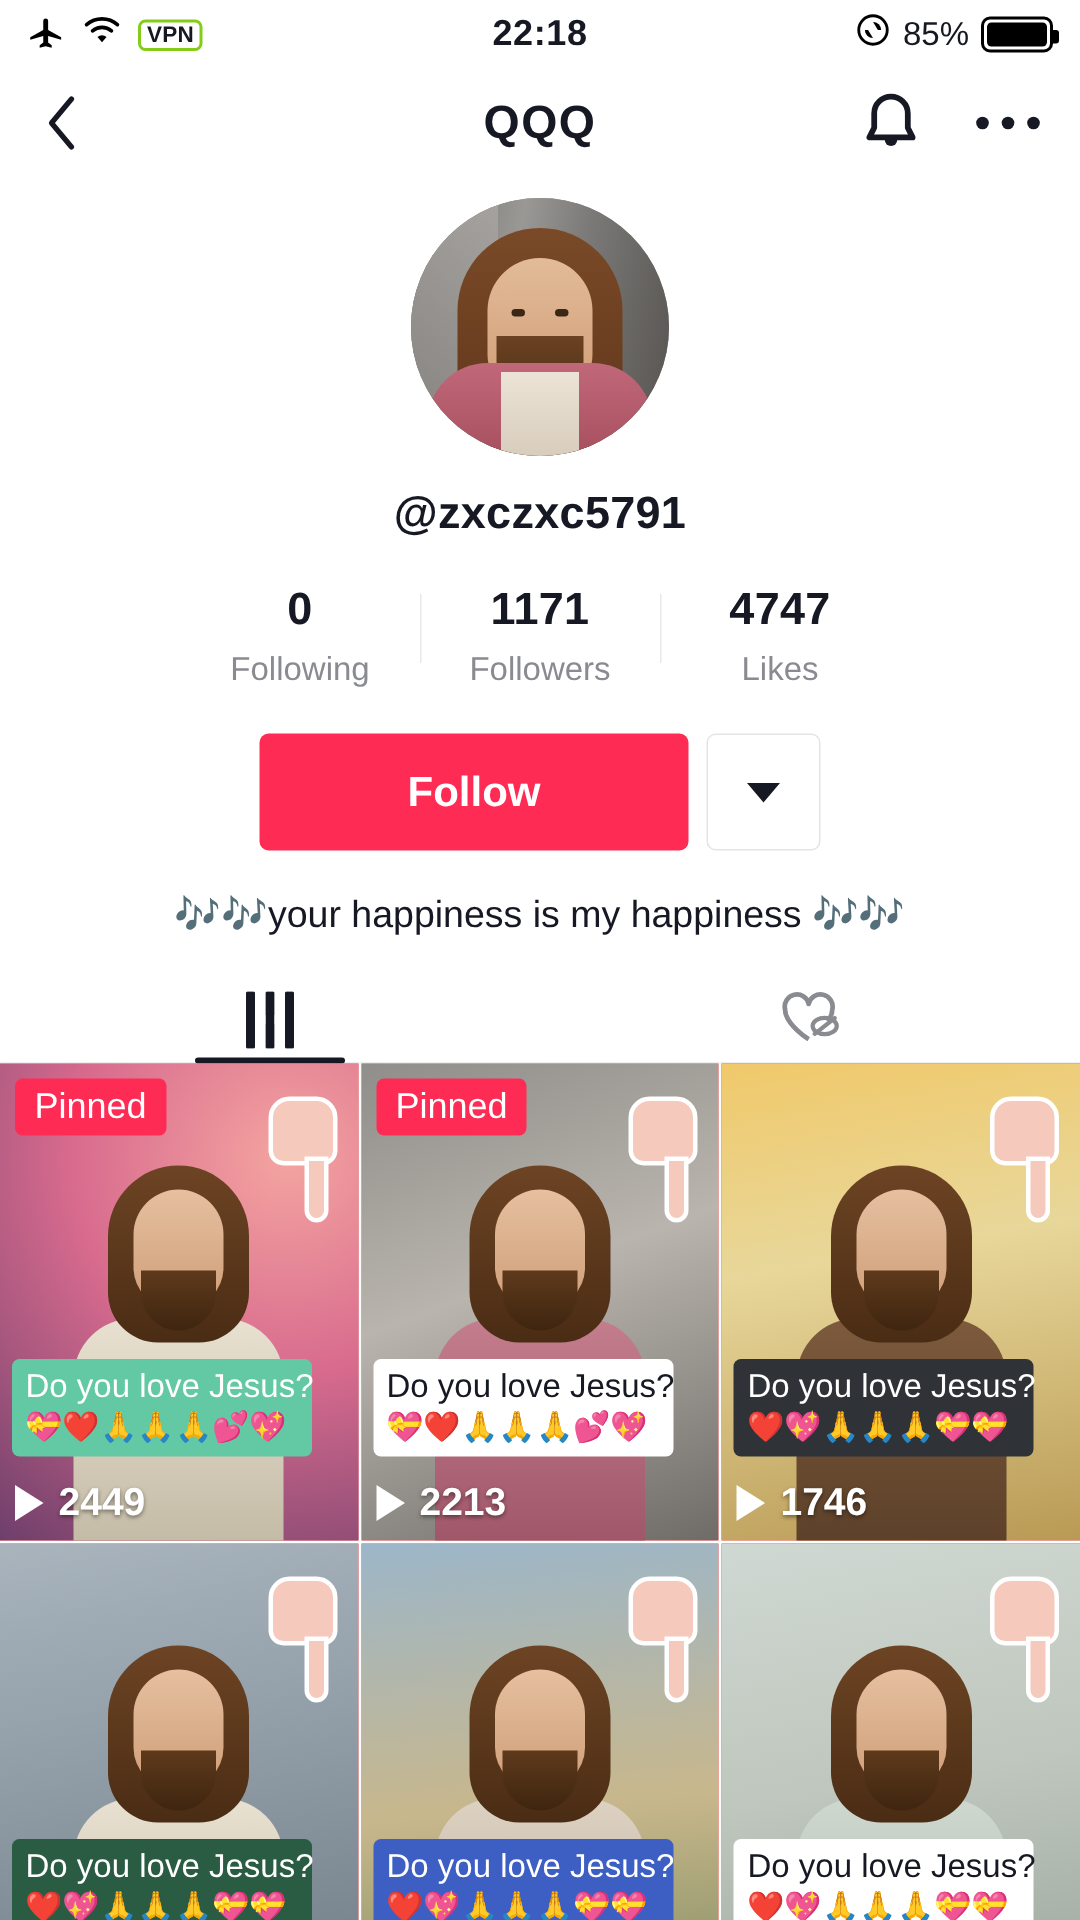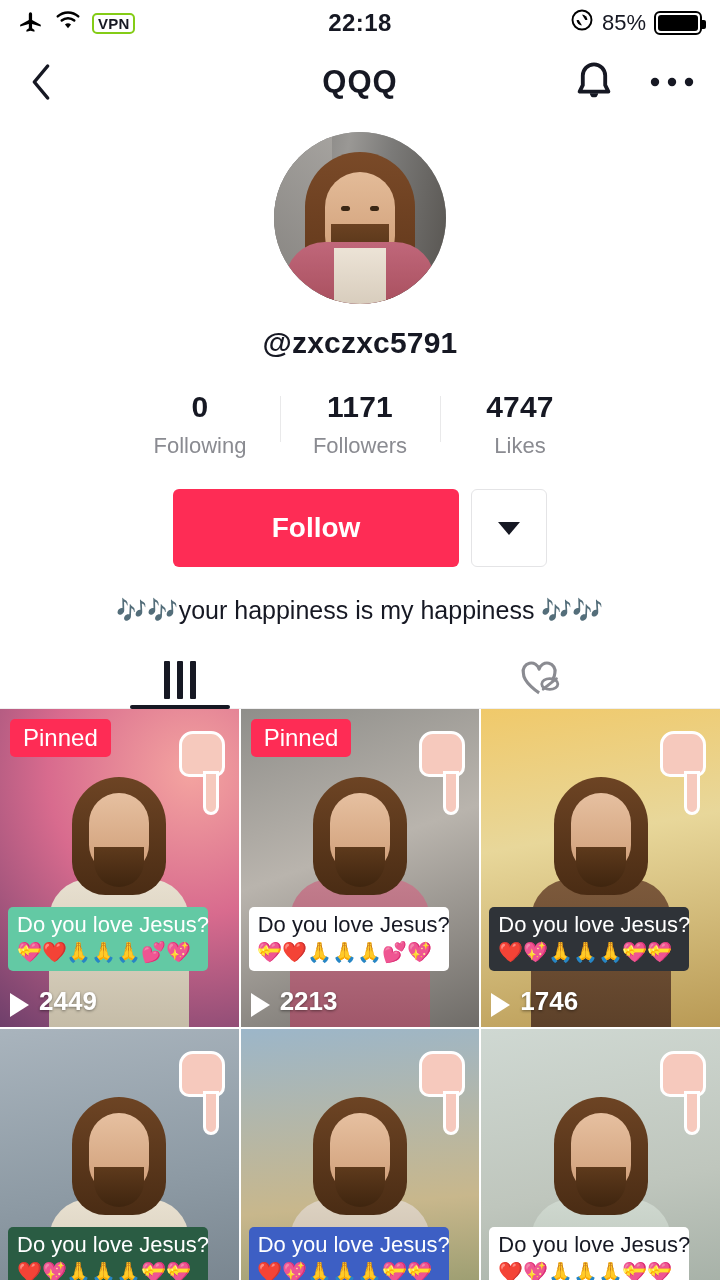--- a/index.html
+++ b/index.html
@@ -223,21 +223,21 @@
 
   .caption{
     position:absolute; left:8px; bottom:56px;
     max-width:200px; padding:5px 9px 7px; border-radius:5px;
   }
   .caption .ctext{ font-size:22px; font-weight:500; line-height:1.2; white-space:nowrap; }
   .caption .cemoji{ font-size:20px; margin-top:2px; letter-spacing:0px; }
 
   .plays{
     position:absolute; left:10px; bottom:10px;
-    display:flex; align-items:flex-end; gap:10px;
+    display:flex; align-items:center; gap:10px;
     color:#fff; font-size:26px; font-weight:600;
     text-shadow:0 1px 3px rgba(0,0,0,.45);
   }
   .play-tri{
     width:0;height:0;border-top:12px solid transparent;
     border-bottom:12px solid transparent;border-left:19px solid transparent;
     position:relative;
   }
   .watermark{
     position:absolute; right:8px; bottom:44px;

